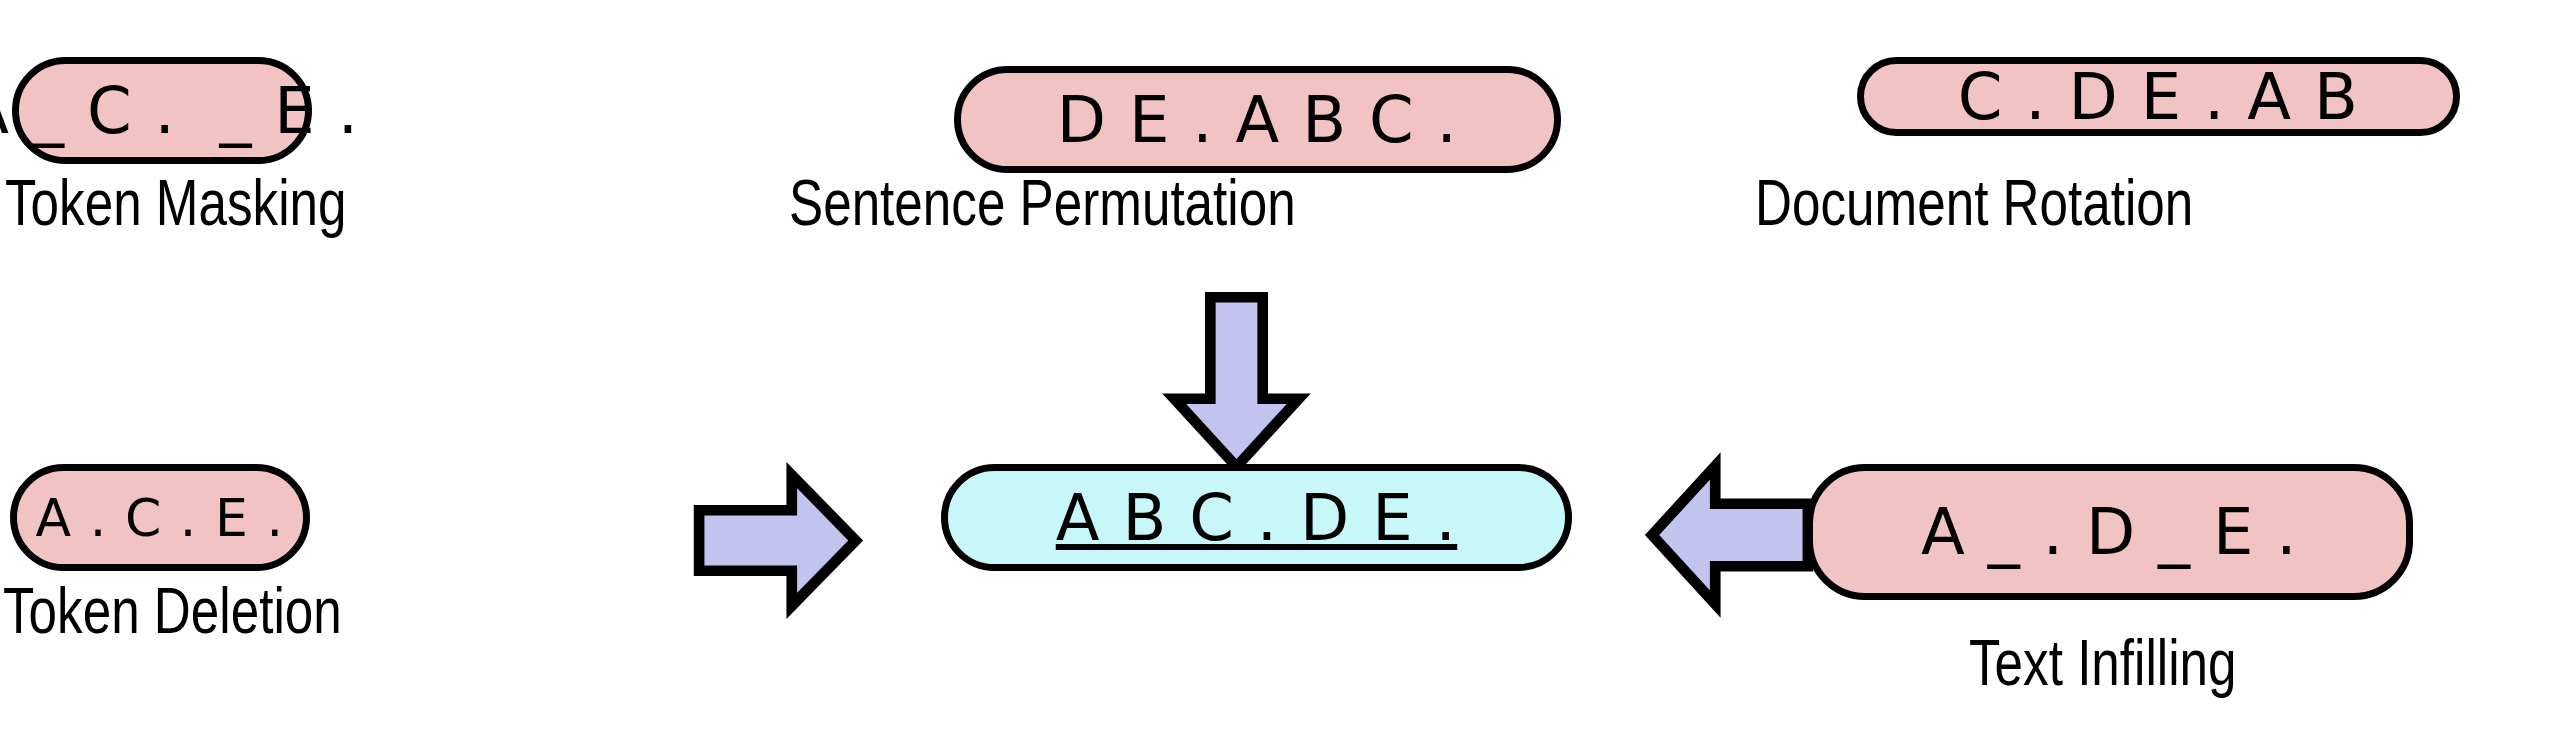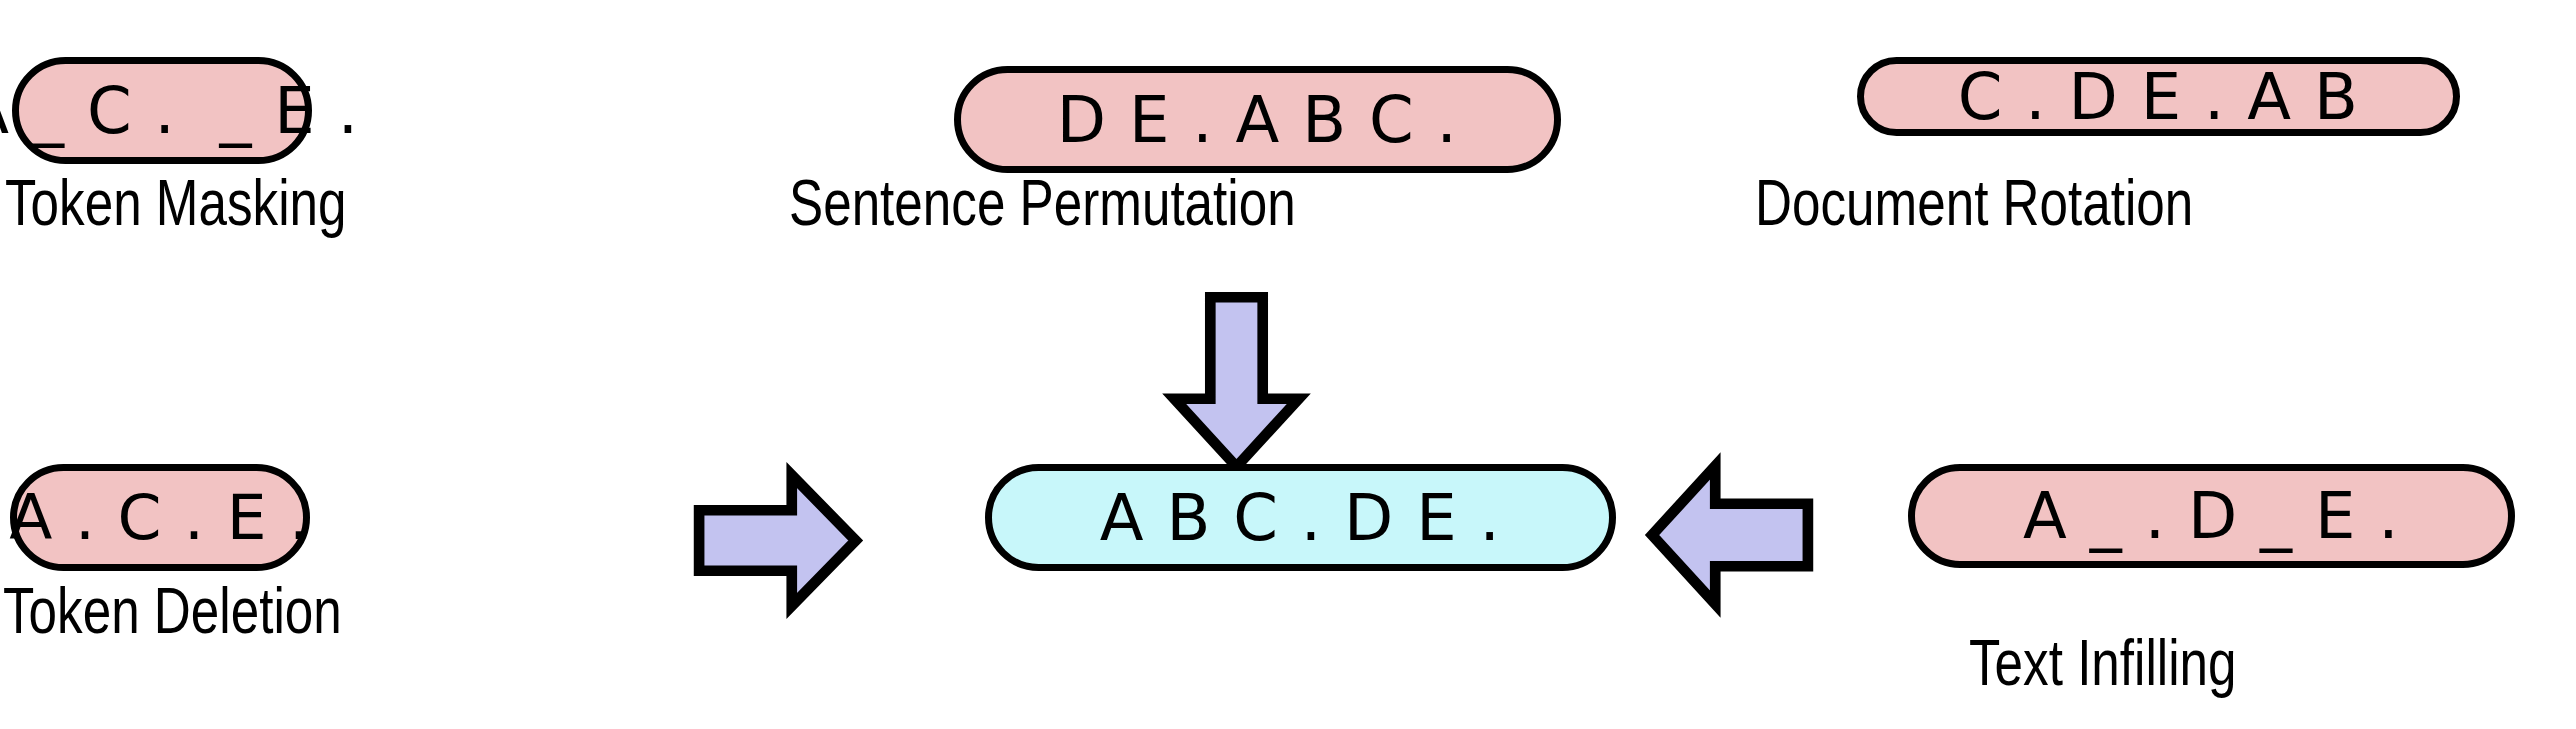--- a/index.html
+++ b/index.html
@@ -74,27 +74,27 @@
     </svg>
   </div>
 
   <div class="arrow" style="left:1648px;top:461px;width:164px;height:148px;">
     <svg viewBox="0 0 200 180" preserveAspectRatio="none">
       <polygon points="195,52 82,52 82,6 5,90 82,174 82,128 195,128" fill="#c3c3f0" stroke="#000000" stroke-width="13" stroke-linejoin="miter"></polygon>
     </svg>
   </div>
 
   <div class="nbox pink" style="left:9.8px;top:464px;width:300px;height:107px;">
-    <span class="btext" style="font-size:63px;">A . C . E .</span>
+    <span class="btext" style="font-size:52px;">A . C . E .</span>
   </div>
   <div class="caption" style="left:3.3px;top:579px;font-size:64px;transform:scaleX(0.80);">Token Deletion</div>
 
-  <div class="nbox cyan" style="left:985px;top:464px;width:631px;height:107px;">
+  <div class="nbox cyan" style="left:941px;top:464px;width:631px;height:107px;text-decoration:underline;">
     <span class="btext" style="font-size:64px;">A B C . D E .</span>
   </div>
 
-  <div class="nbox pink" style="left:1908px;top:464px;width:607px;height:104px;">
+  <div class="nbox pink" style="left:1806px;top:464px;width:607px;height:136px;">
     <span class="btext" style="font-size:64px;">A _ . D _ E .</span>
   </div>
   <div class="caption" style="left:1969px;top:631px;font-size:64px;transform:scaleX(0.80);">Text Infilling</div>
 
 </div>
 
 
 </body></html>

